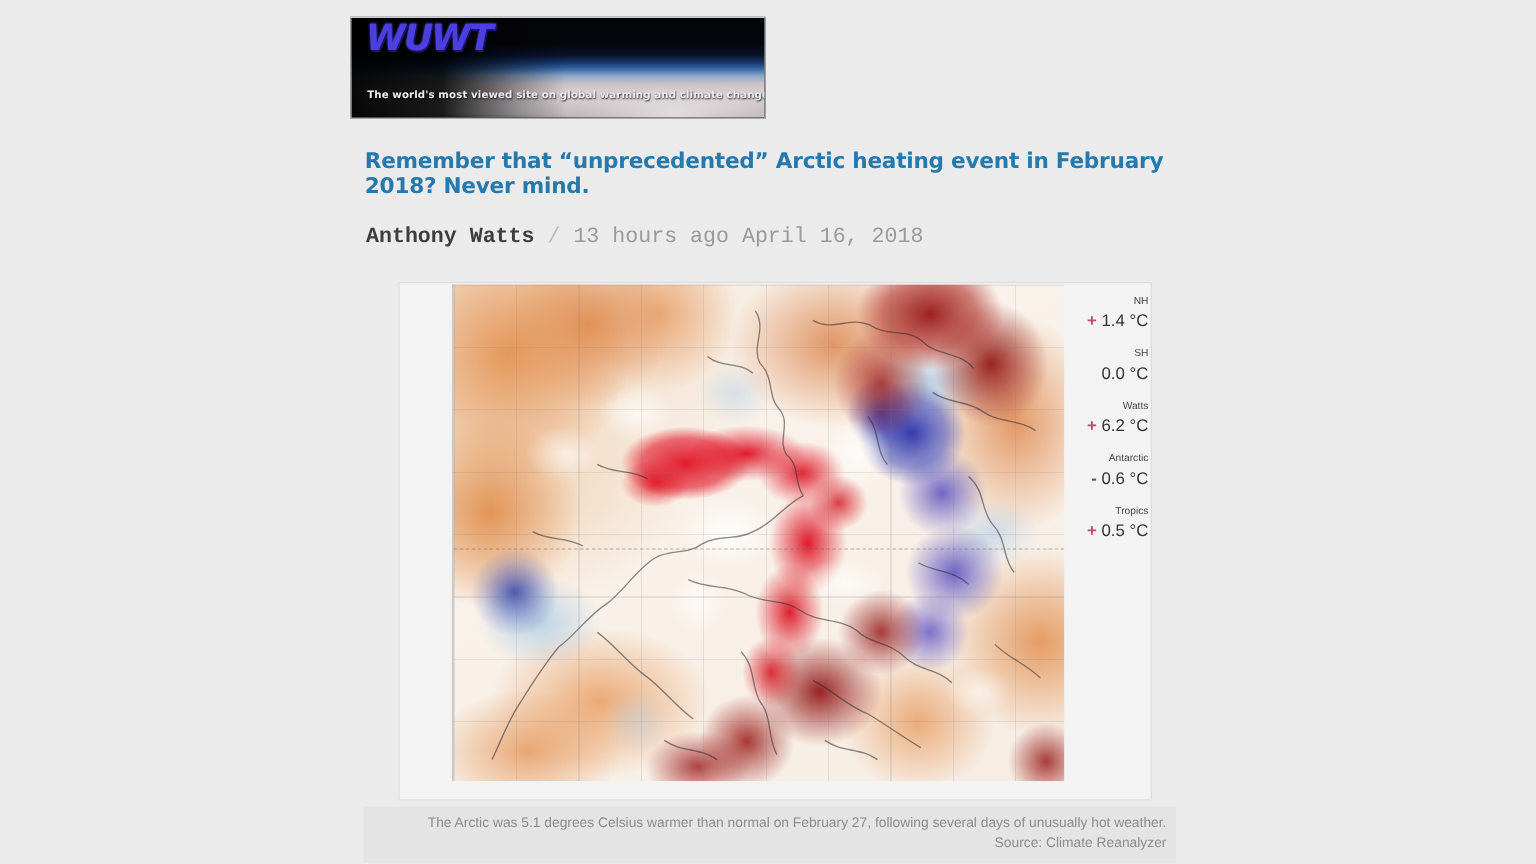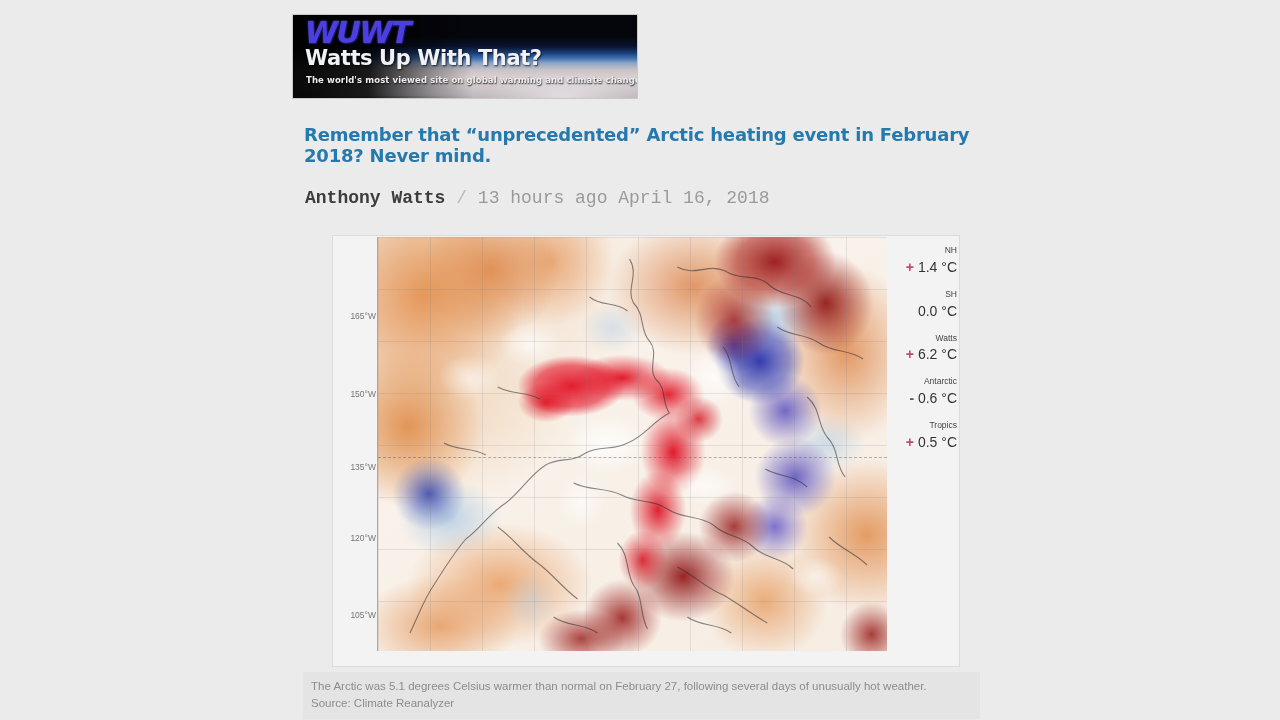--- a/index.html
+++ b/index.html
@@ -274,57 +274,49 @@
   .stat-value .sign-none { color: transparent; }
 
   
   .caption {
     position: absolute;
     left: 303px; top: 672px;
     width: 677px;
     padding: 6px 8px 8px 8px;
     box-sizing: border-box;
     background: #e4e4e4;
-    text-align: left;
+    text-align: right;
     font-size: 11.5px;
     color: #8c8c8c;
     line-height: 1.45;
     font-family: "Liberation Sans", sans-serif;
   }
 </style>
 </head>
 <body>
 
 <div id="page">
 
   <div class="banner">
     <div class="banner-sky"></div>
     <div class="banner-cloud1"></div>
     <div class="banner-cloud2"></div>
     <div class="banner-leftfade"></div>
     <div class="wuwt-logo">WUWT</div>
-    <div class="wuwt-title">Watts Up With That?</div>
     <div class="wuwt-tagline">The world's most viewed site on global warming and climate change</div>
   </div>
 
   <h1 class="headline">Remember that “unprecedented” Arctic heating event in February 2018? Never mind.</h1>
 
   <div class="byline">
     <span class="author">Anthony Watts</span><span class="sep"> / </span><span>13 hours ago April 16, 2018</span>
   </div>
 
   <div class="figure">
 
-    <div class="axis-col">
-      <div class="axis-tick" style="top:17.5%">165°W</div>
-      <div class="axis-tick" style="top:35.5%">150°W</div>
-      <div class="axis-tick" style="top:52.5%">135°W</div>
-      <div class="axis-tick" style="top:69.0%">120°W</div>
-      <div class="axis-tick" style="top:87.0%">105°W</div>
-    </div>
 
     <div class="map">
       <div class="map-layer m-base"></div>
       <div class="map-layer m-orange"></div>
       <div class="map-layer m-blue"></div>
       <div class="map-layer m-darkred"></div>
       <div class="map-layer m-red"></div>
       <div class="map-layer m-white"></div>
       <div class="map-layer m-grid"></div>
       <svg class="map-layer m-coast" viewBox="0 0 510 414" preserveAspectRatio="none">

